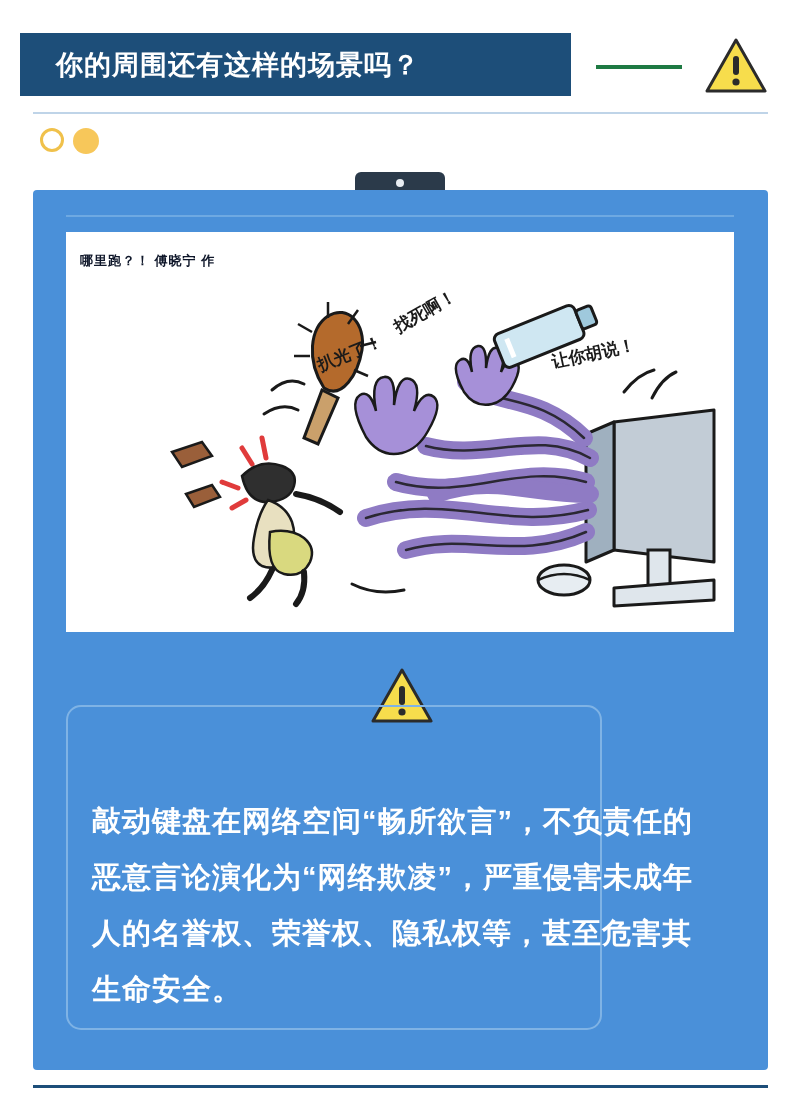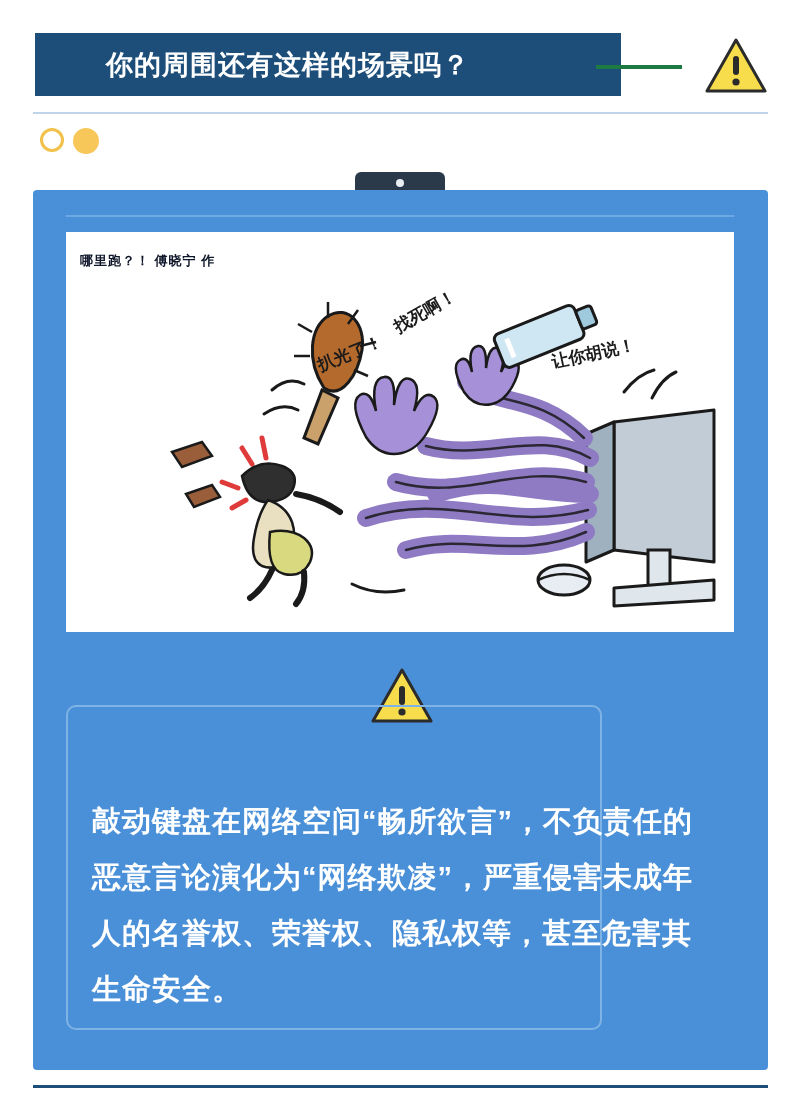--- a/index.html
+++ b/index.html
@@ -17,28 +17,27 @@
 
   
   .header {
     position: absolute;
     left: 0; top: 0;
     width: 800px;
     height: 160px;
   }
   .title-bar {
     position: absolute;
-    left: 35px;
+    left: 20px;
     top: 33px;
     width: 551px;
     height: 63px;
     background: #1d4e79;
     display: flex;
     align-items: center;
-    padding-left: 35px;
   }
   .title-bar .title-text {
     color: #ffffff;
     font-size: 27px;
     font-weight: bold;
     letter-spacing: 1px;
     margin-left: 36px;
     white-space: nowrap;
   }
   .accent-line {
@@ -159,21 +158,21 @@
   .shout-3 { left: 485px; top: 110px; font-size: 17px; transform: rotate(-12deg); }
 
   
   .text-box {
     position: absolute;
     left: 66px;
     top: 705px;
     width: 536px;
     height: 325px;
     border: 2px solid #7fb3e5;
-    border-radius: 10px;
+    border-radius: 15px;
     box-sizing: border-box;
   }
   .body-text {
     position: absolute;
     left: 24px;
     top: 86px;
     width: 620px;
     color: #ffffff;
     font-size: 29px;
     font-weight: bold;

